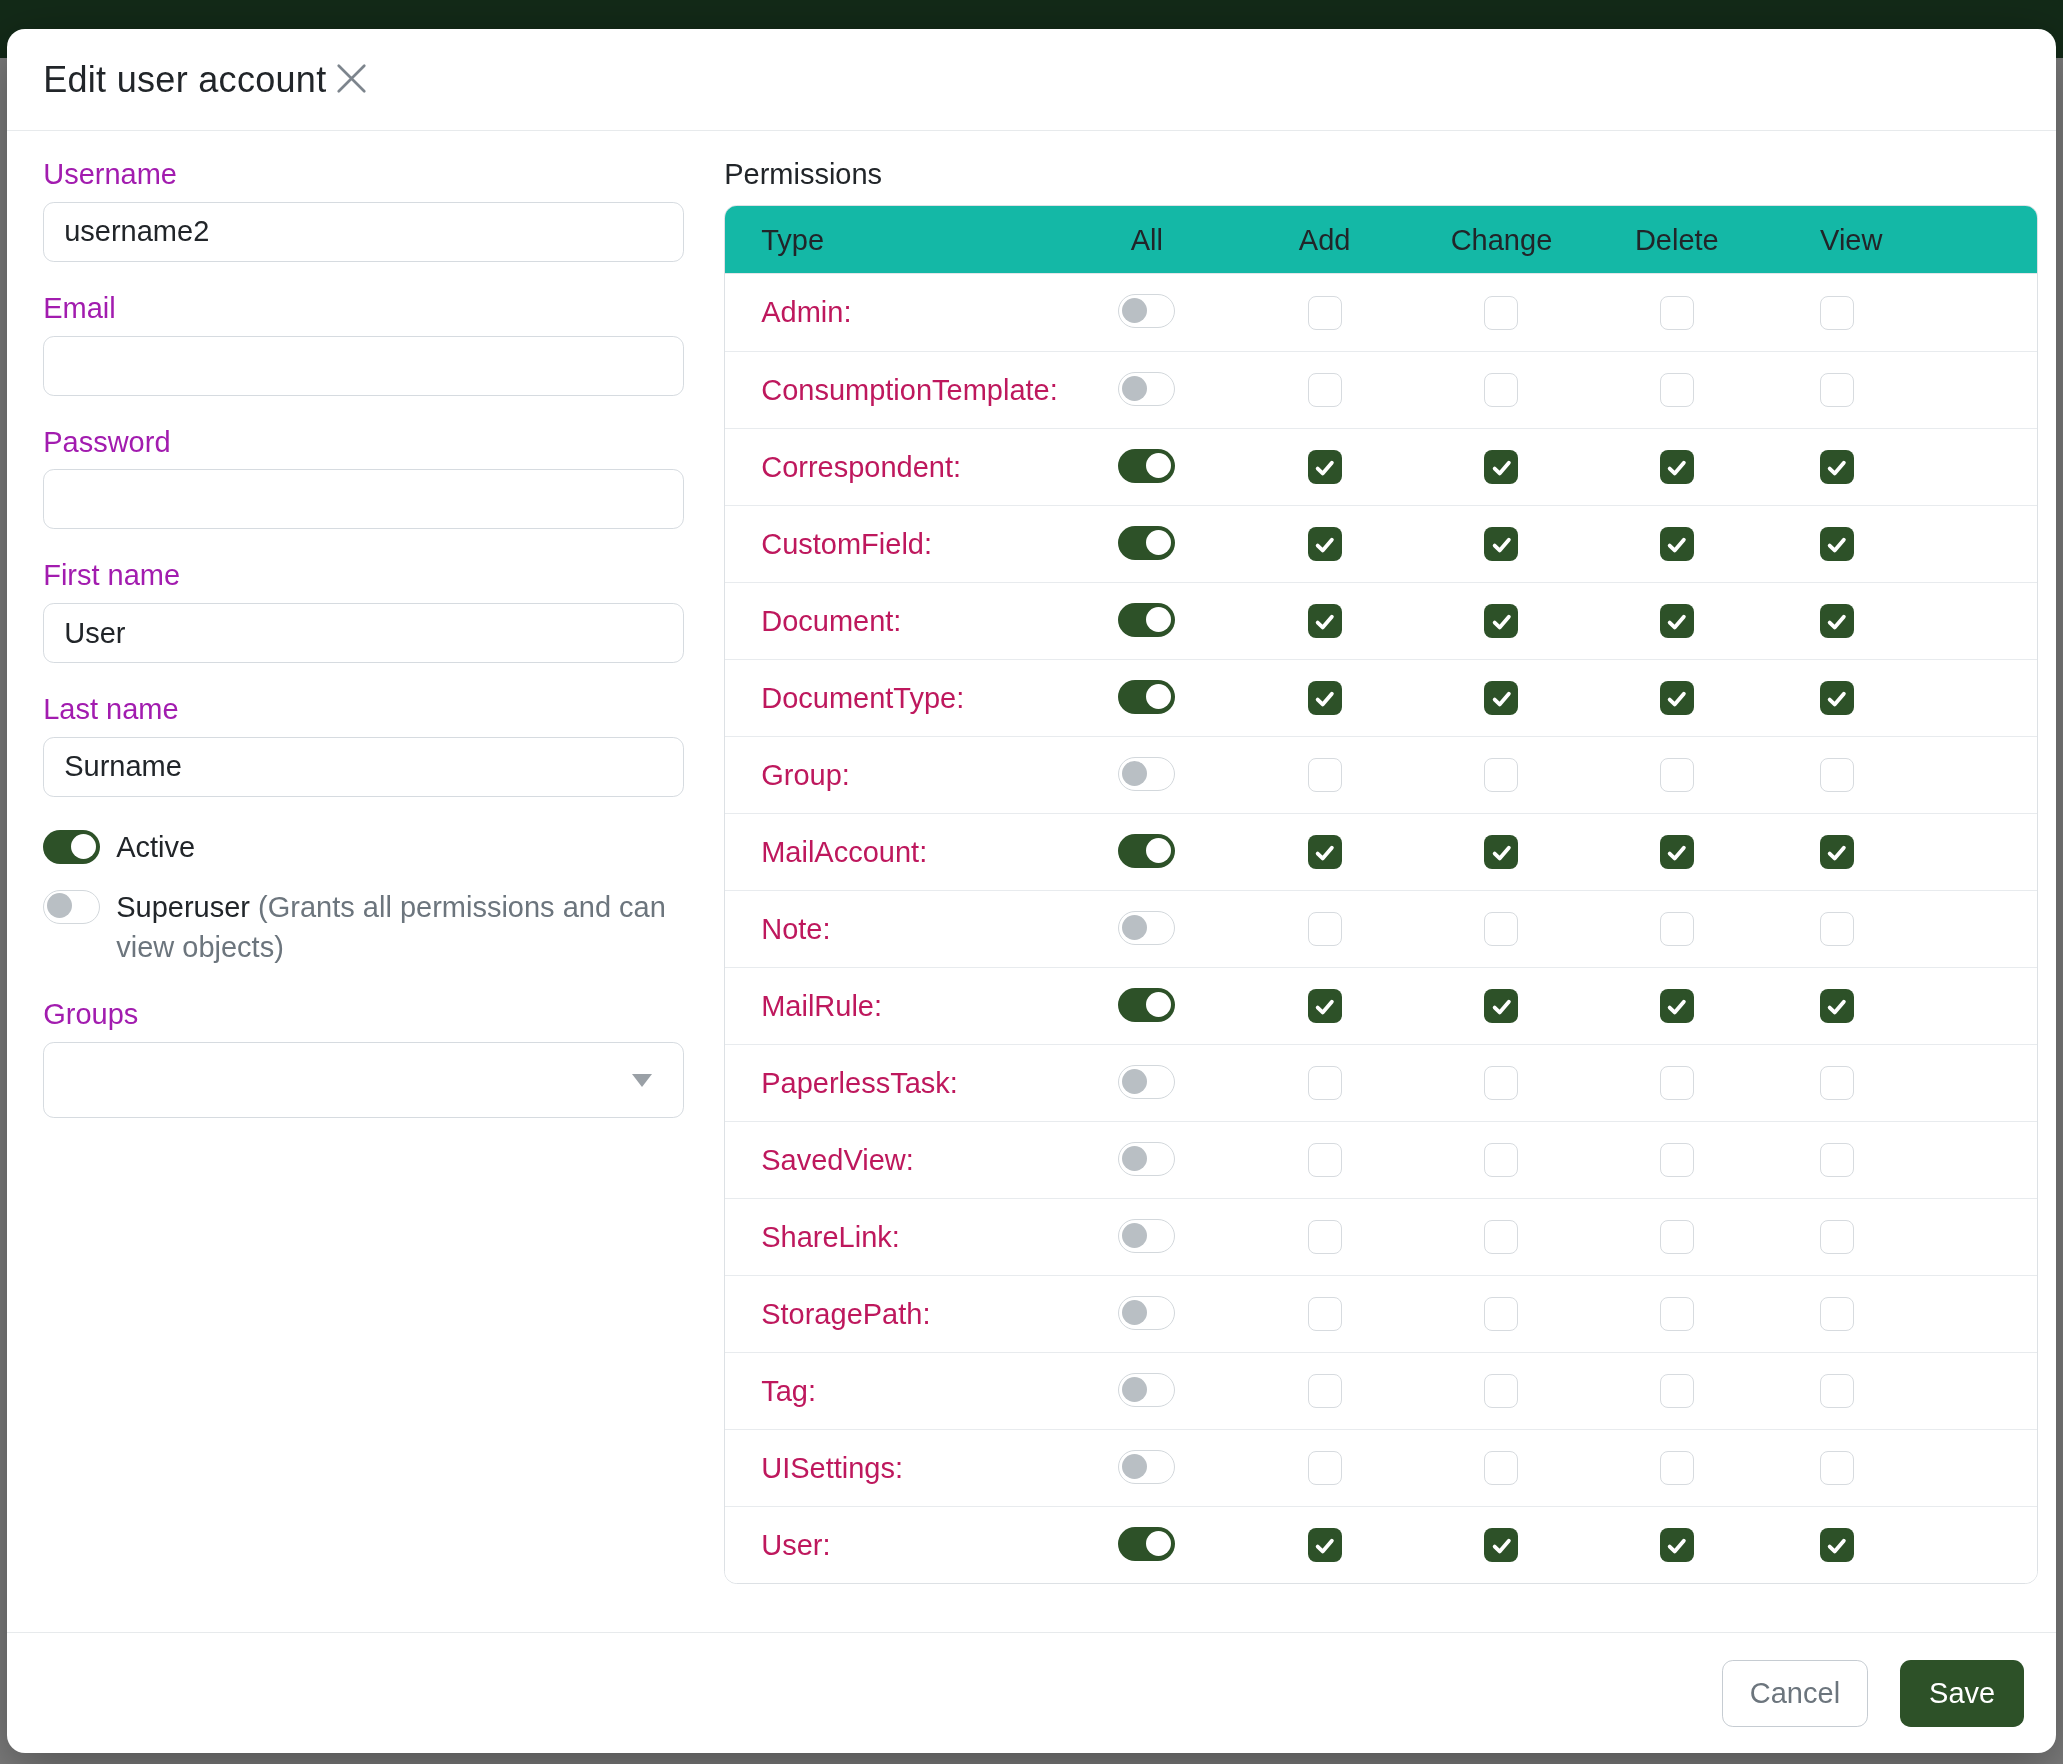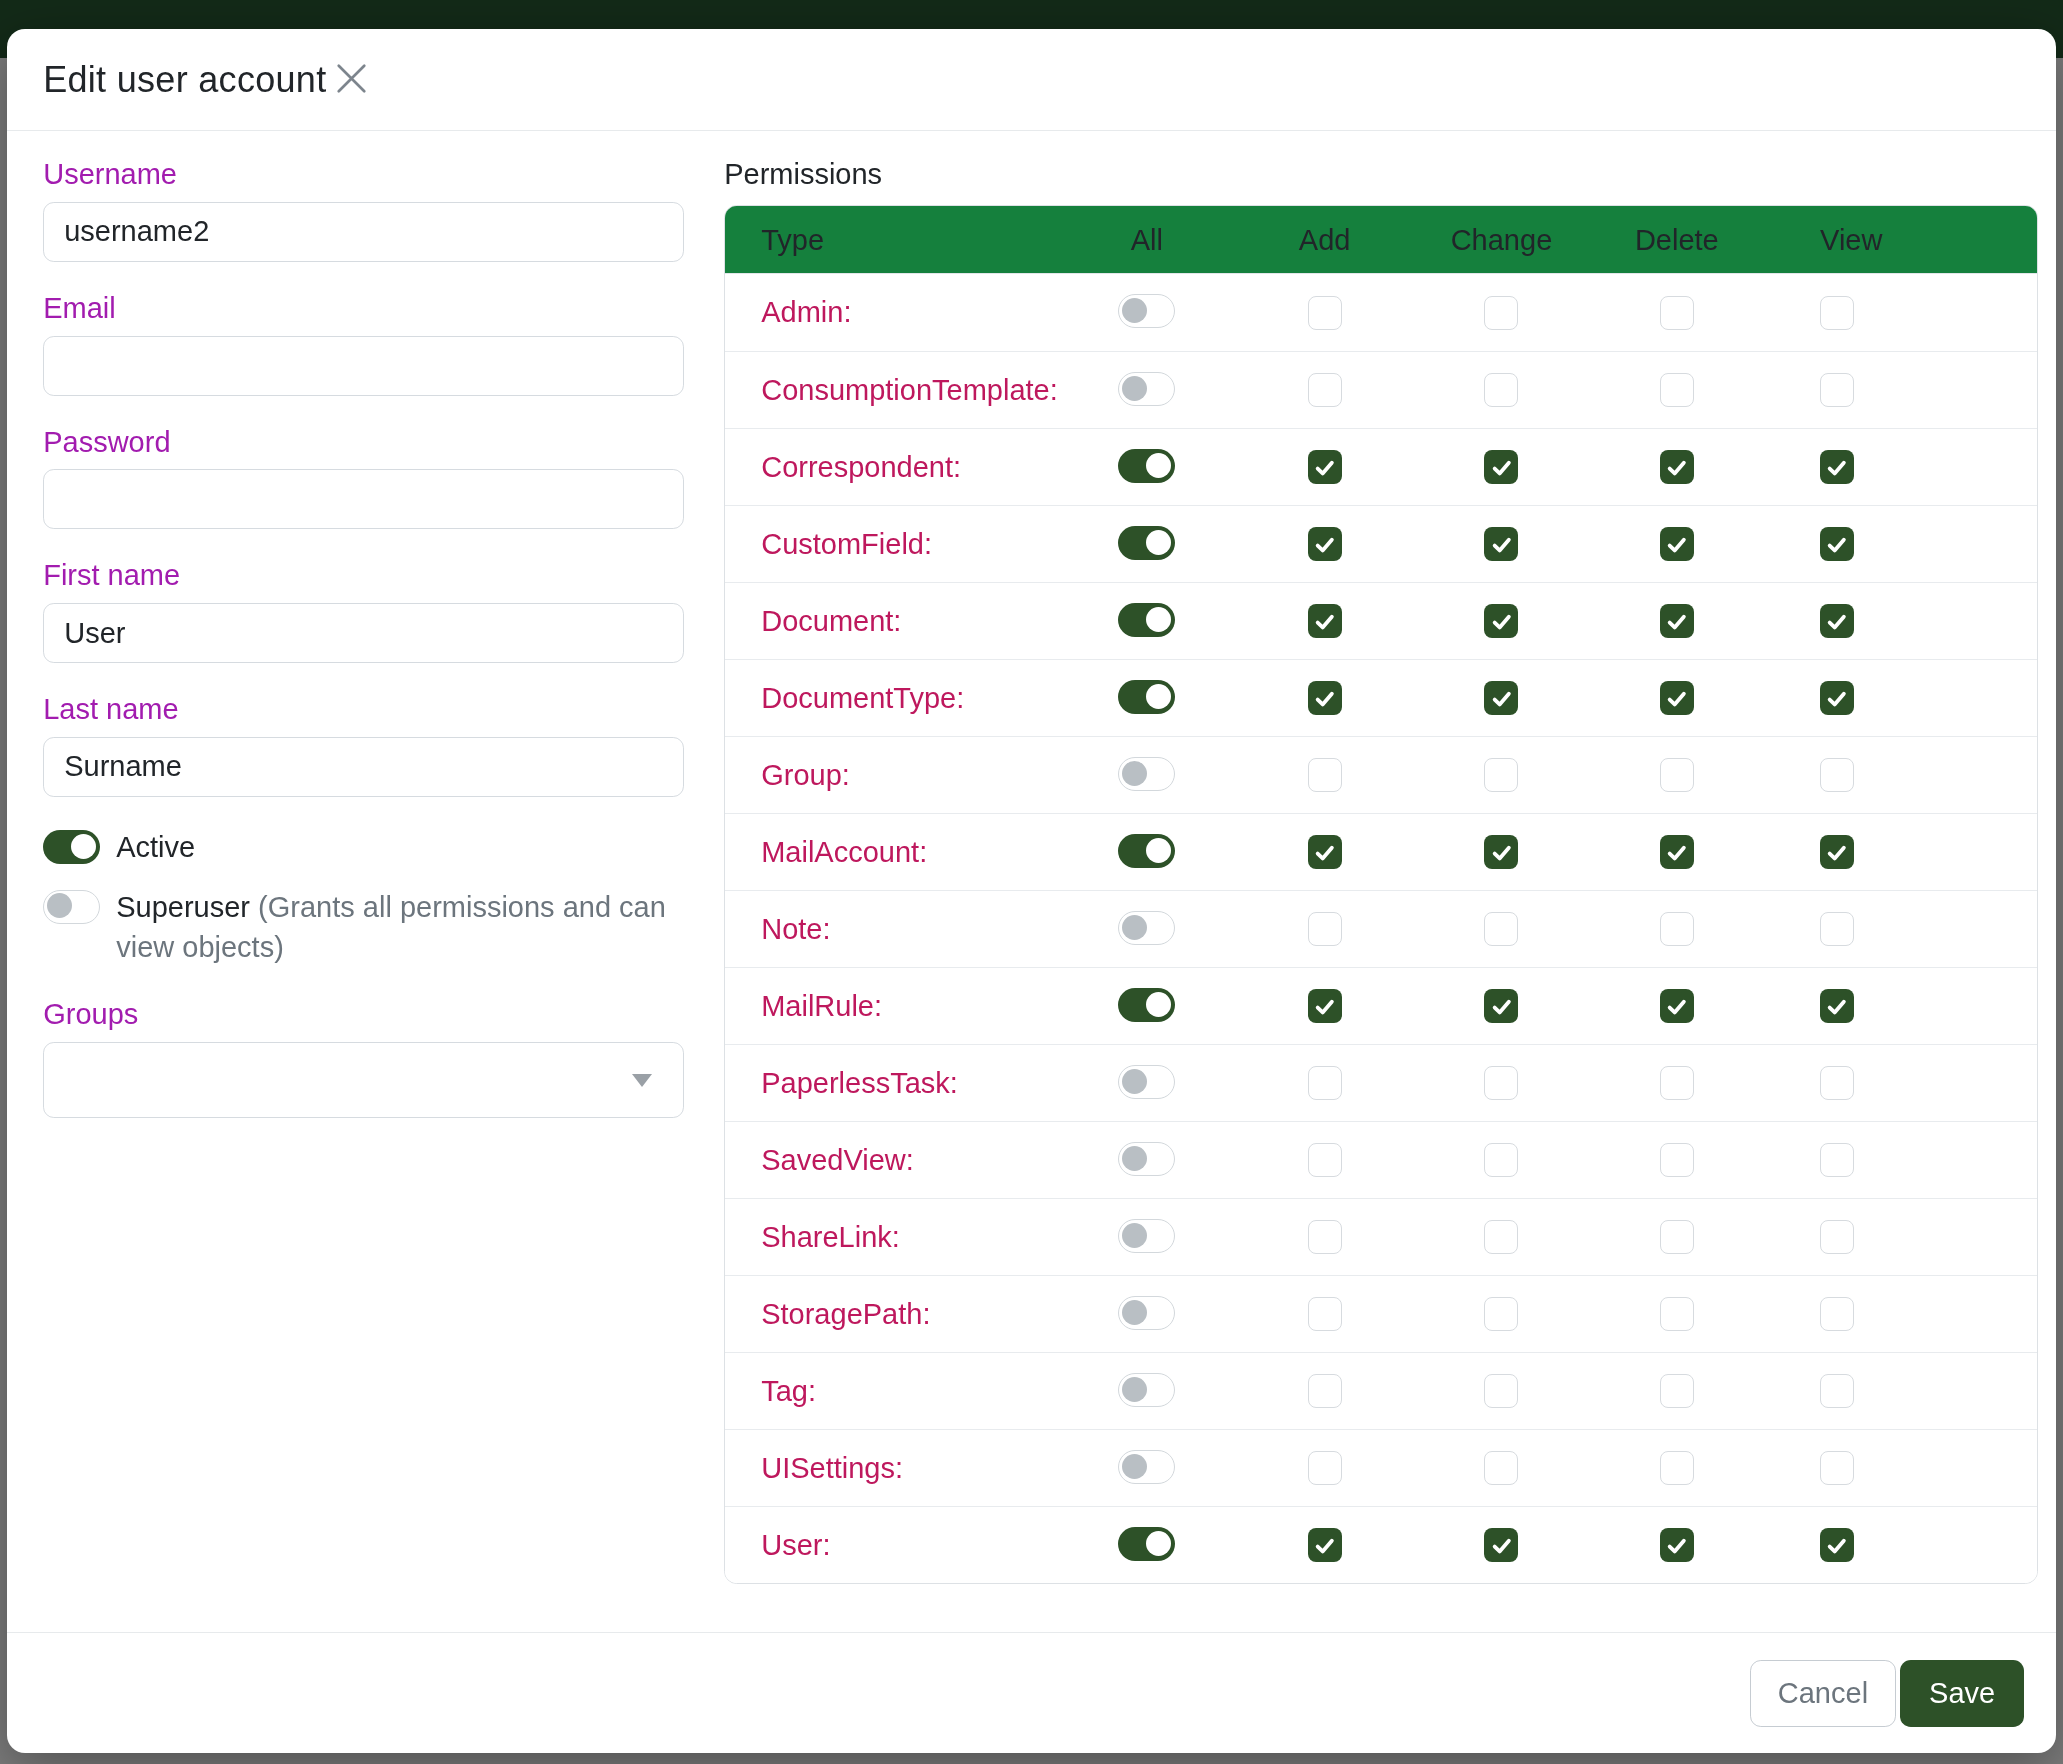--- a/index.html
+++ b/index.html
@@ -66,38 +66,38 @@
   }
 
   
   .perm-heading { font-size:29px; color:#212529; margin-bottom:14.4px; }
   table.perm {
     width:100%; border-collapse:separate; border-spacing:0;
     border:1.8px solid #dde1e5; border-radius:12.6px; overflow:hidden;
   }
   table.perm th {
     font-weight:400; font-size:29px; color:#212529; text-align:center;
-    padding:18px 0 16px 0; border-bottom:1.8px solid #e2e6e9; background:#15803d;
+    padding:18px 0 16px 0; border-bottom:1.8px solid #e2e6e9; background:#14b8a6;
   }
   table.perm td { text-align:center; padding:0; height:77px; background:#fff; }
   table.perm tr + tr td { border-top:1.8px solid #e8ebee; }
   table.perm th.col-type, table.perm td.type-cell { text-align:left; padding-left:36px; }
   table.perm th.col-view, table.perm td.view-cell { text-align:left; padding-left:56px; }
   td.type-cell { font-size:29px; color:#be185d; }
 
   
   .cbx { width:34px; height:34px; border-radius:8px; display:inline-flex; align-items:center; justify-content:center; vertical-align:middle; cursor:pointer; }
   .cbx.checked { background:#2d5128; }
   .cbx.unchecked { background:#fff; border:1.8px solid #d7dbdf; }
   .cbx svg { width:23.4px; height:23.4px; }
 
   
   .modal-footer {
     flex:0 0 121px; border-top:1.8px solid #e7eaec;
-    display:flex; align-items:center; justify-content:flex-end; gap:4px; padding:0 32px;
+    display:flex; align-items:center; justify-content:flex-end; gap:32px; padding:0 32px;
   }
   .btn { height:67px; font-size:29px; border-radius:10.8px; padding:0 27px; cursor:pointer;
     font-family:"Liberation Sans", sans-serif; }
   .btn-cancel { background:#ffffff; border:1.8px solid #c6ccd2; color:#6c757d; }
   .btn-save { background:#2d5128; border:none; color:#ffffff; padding:0 29px; }
 </style>
 </head>
 <body>
 
 <div class="top-strip"></div>

